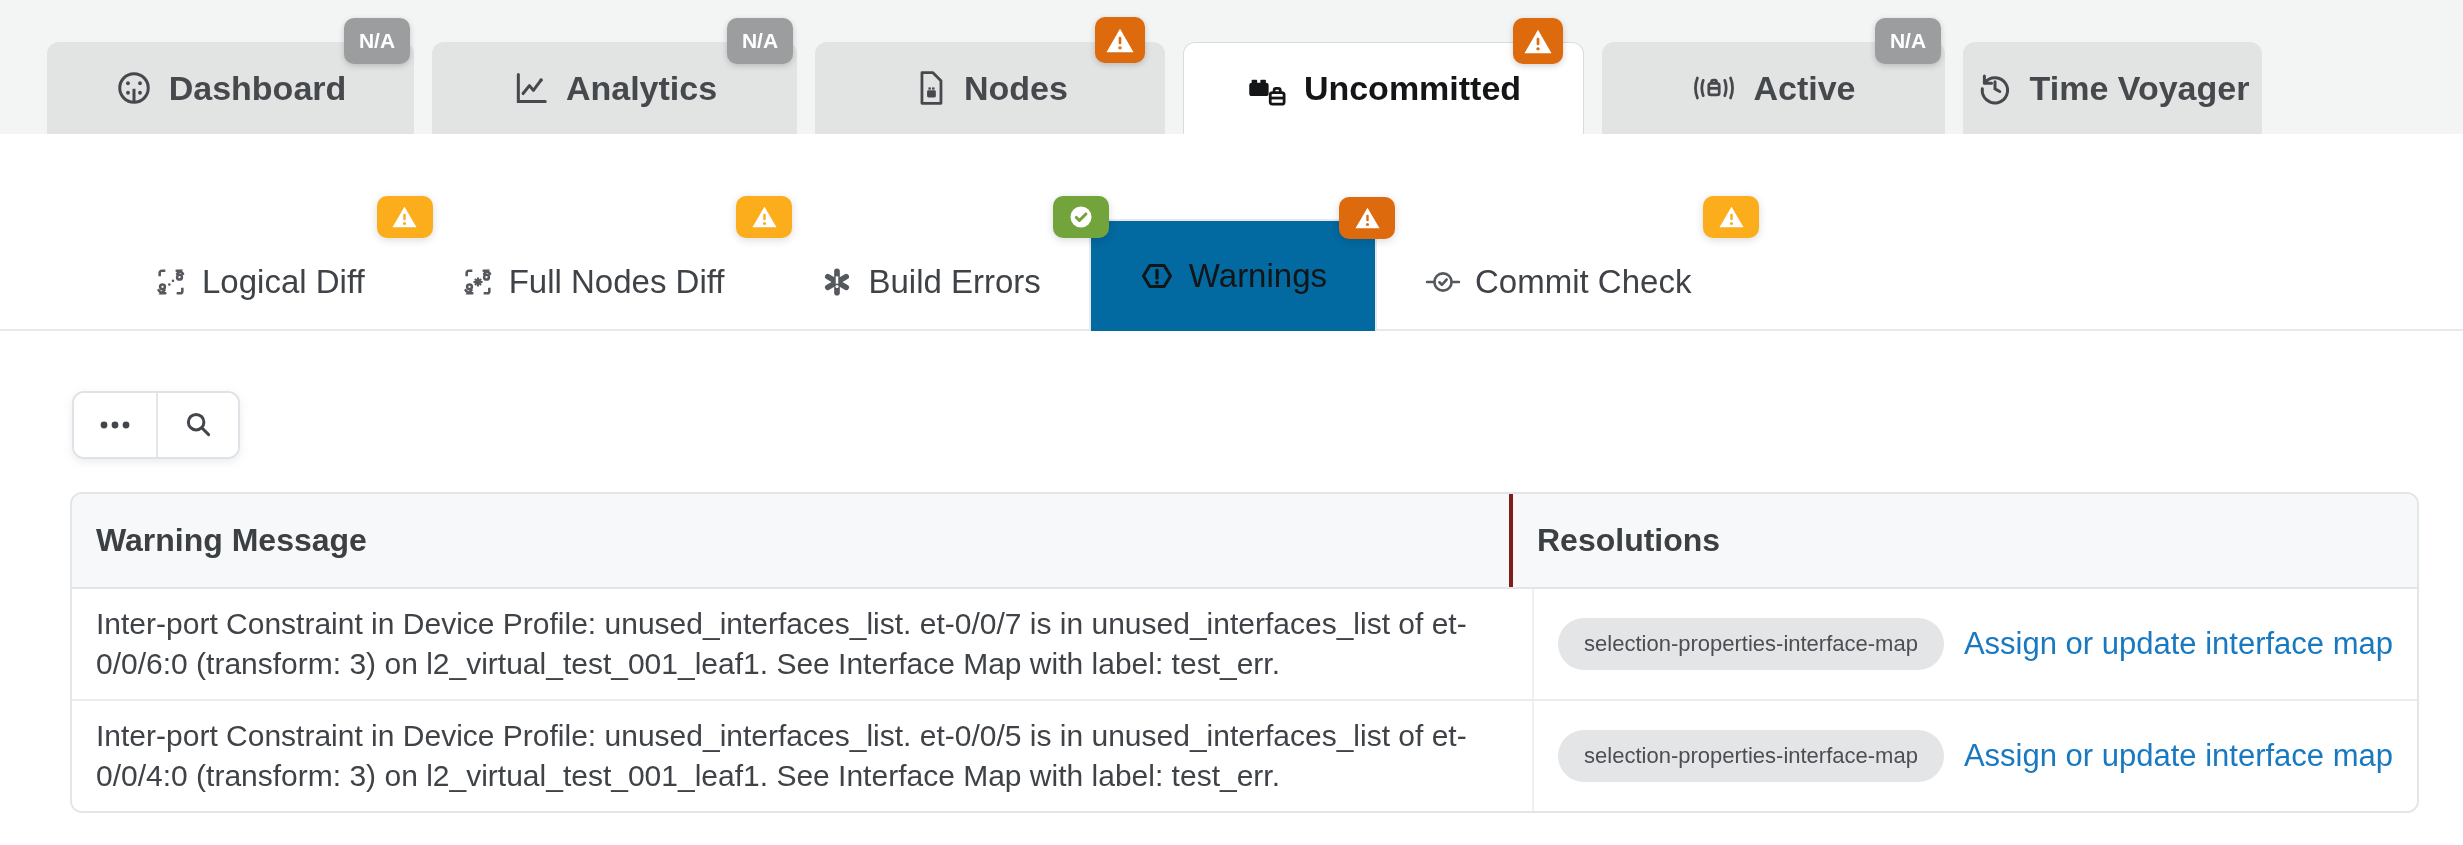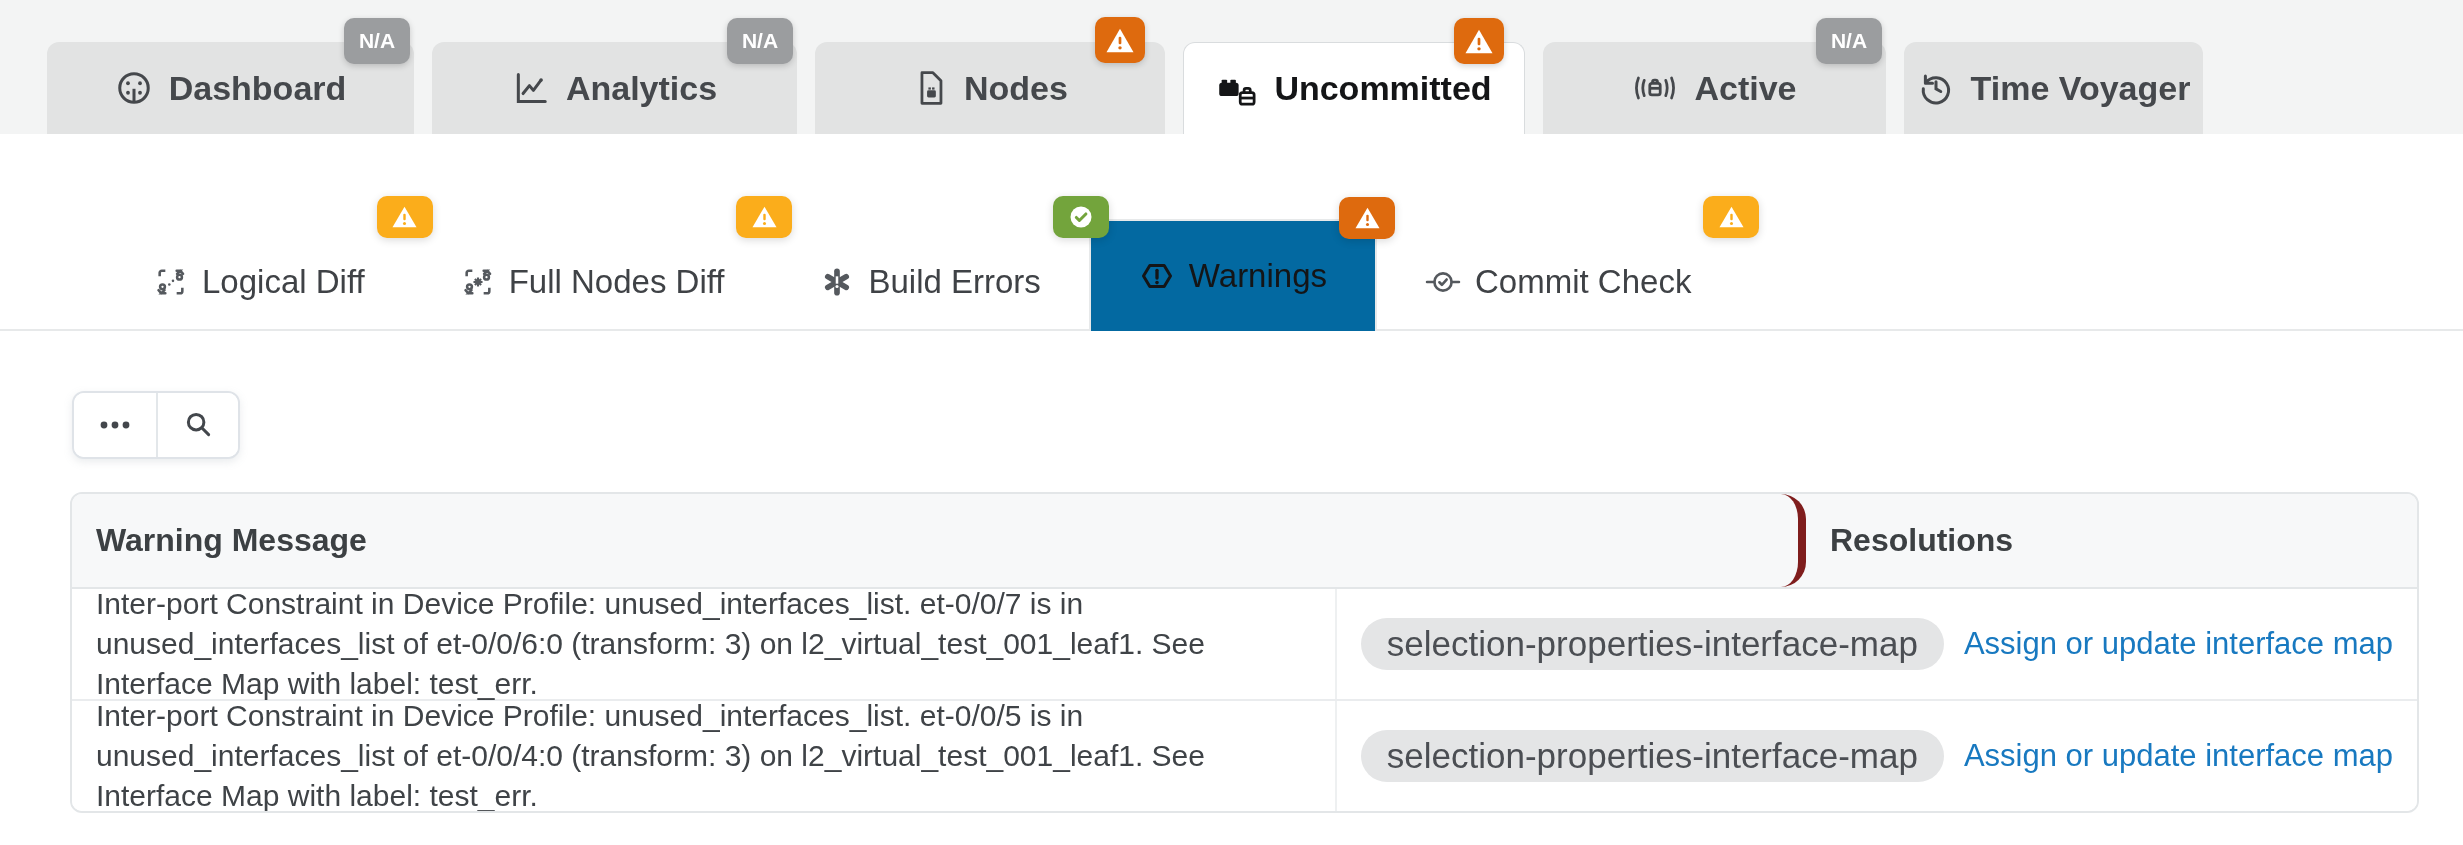--- a/index.html
+++ b/index.html
@@ -72,33 +72,33 @@
   
   .tablebox{
     box-sizing:border-box;margin:33px 0 0 70px;width:2349px;
     border:2px solid #e3e6e8;border-radius:12px;overflow:hidden;background:#fff;
   }
   .thead{display:flex;background:#f7f8f9;height:93px;border-bottom:2px solid #e3e6e8;}
   .th{
     box-sizing:border-box;display:flex;align-items:center;padding:0 24px;
     font-size:32px;font-weight:700;color:#3c4043;
   }
-  .th1{width:1734px;border-right:8px solid #7f1d1d;border-radius:25px;}
+  .th1{width:1441px;border-right:4px solid #7f1d1d;}
   .th2{flex:1;}
   .trow{display:flex;height:110px;background:#ffffff;}
   .trow + .trow{border-top:2px solid #eaecee;}
   .td{box-sizing:border-box;display:flex;align-items:center;padding:0 24px;}
   .td1{
     width:1465px;border-right:2px solid #eef0f1;
     font-size:30px;color:#3f4347;line-height:40px;
   }
   .td2{flex:1;gap:20px;}
   .tag{
     display:inline-flex;align-items:center;height:52px;padding:0 26px;
-    background:#e4e5e6;border-radius:26px;font-size:35px;color:#4b4e53;white-space:nowrap;
+    background:#e4e5e6;border-radius:26px;font-size:22px;color:#4b4e53;white-space:nowrap;
   }
   .rlink{font-size:31px;color:#1879c0;text-decoration:none;cursor:pointer;white-space:nowrap;}
 </style>
 </head>
 <body>
 
 <div class="tabbar">
 
   <div class="tab" style="width:367px">
     <span class="ticon">
@@ -139,21 +139,21 @@
     <span>Nodes</span>
     <span class="badge tri orange">
       <svg width="30" height="27" viewBox="0 0 24 22">
         <path d="M12 1.5 L23 20.5 H1 Z" fill="#ffffff"></path>
         <rect x="10.9" y="8" width="2.2" height="6" rx="1" fill="#de6a0e"></rect>
         <circle cx="12" cy="17" r="1.4" fill="#de6a0e"></circle>
       </svg>
     </span>
   </div>
 
-  <div class="tab active" style="width:342px">
+  <div class="tab active" style="width:401px">
     <span class="ticon">
       <svg width="42" height="40" viewBox="0 0 26 24" fill="none">
         <rect x="3.5" y="6.2" width="3.4" height="2.6" rx="0.6" fill="#141517"></rect>
         <rect x="8.9" y="6.2" width="3.4" height="2.6" rx="0.6" fill="#141517"></rect>
         <rect x="2" y="8.2" width="12" height="8.2" rx="1.6" fill="#141517"></rect>
         <rect x="15" y="14.2" width="8.6" height="7.2" rx="1.4" stroke="#141517" stroke-width="1.7"></rect>
         <path d="M17.4 14 v-1.2 a1.2 1.2 0 0 1 1.2 -1.2 h1.4 a1.2 1.2 0 0 1 1.2 1.2 V14" stroke="#141517" stroke-width="1.7"></path>
         <line x1="15.2" y1="17.6" x2="23.4" y2="17.6" stroke="#141517" stroke-width="1.7"></line>
       </svg>
     </span>

